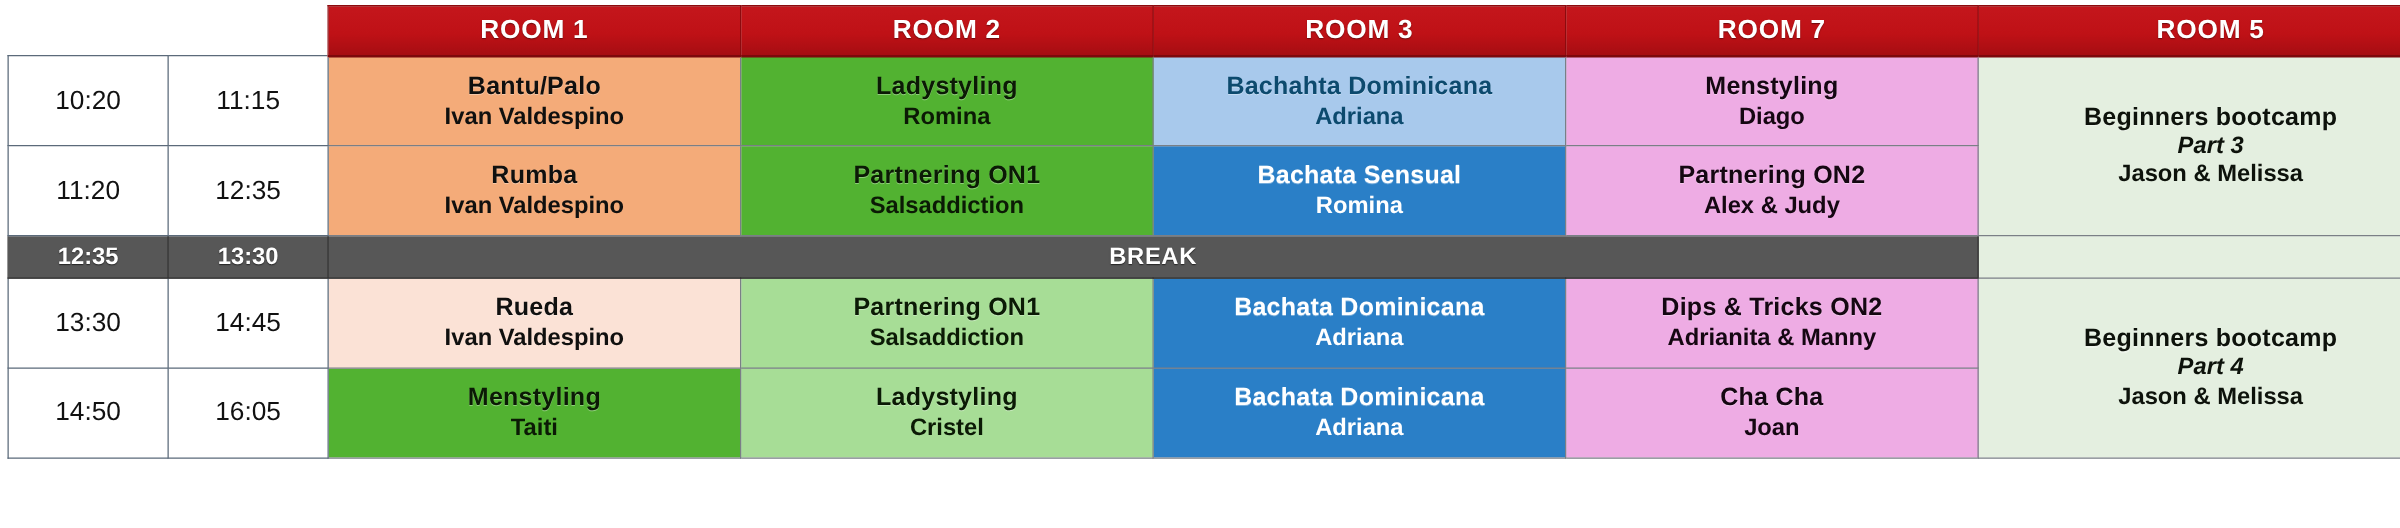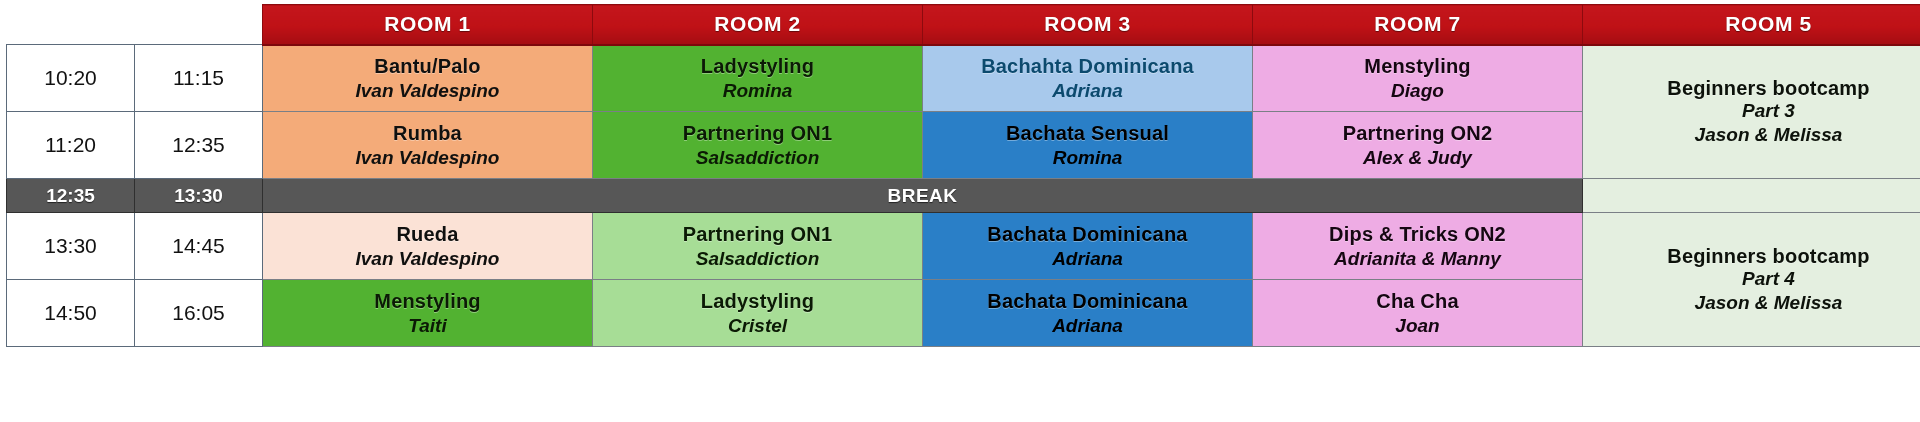--- a/index.html
+++ b/index.html
@@ -60,51 +60,50 @@
     border: 1px solid #5b6a7a;
     font-weight: normal;
   }
 
   
   td.cell {
     height: 67px;
     text-align: center;
     vertical-align: middle;
     border: 1px solid #7a7f86;
-    padding: 2px 6px;
+    padding: 12px 6px;
     line-height: 1.15;
   }
   .cls-title {
     display: block;
     font-size: 20px;
     font-weight: bold;
     letter-spacing: .2px;
     text-shadow: 0 1px 0 rgba(255,255,255,.35);
   }
   .cls-sub {
     display: block;
     font-size: 19px;
-    font-style: italic;
     font-weight: bold;
     margin-top: 2px;
   }
   .cls-mid {
     display: block;
     font-size: 19px;
     font-style: italic;
     font-weight: bold;
   }
 
   
   .t-peach      { background: #f4ab79; color: #10100f; }
   .t-peach-lite { background: #fbe2d6; color: #10100f; margin-top: 33px; }
   .t-green      { background: #52b231; color: #0b1a05; }
   .t-green-lite { background: #a7dd96; color: #0b1a05; }
   .t-blue-lite  { background: #a8c9ec; color: #0c4a6e; }
-  .t-blue       { background: #2a7fc7; color: #000000; }
+  .t-blue       { background: #2a7fc7; color: #ffffff; }
   .t-pink       { background: #eeace4; color: #150712; }
   .t-mint       { background: #e4efe0; color: #0d120b; }
 
   
   td.break-time {
     height: 34px;
     background: #575757;
     color: #ffffff;
     font-size: 19px;
     font-weight: bold;

